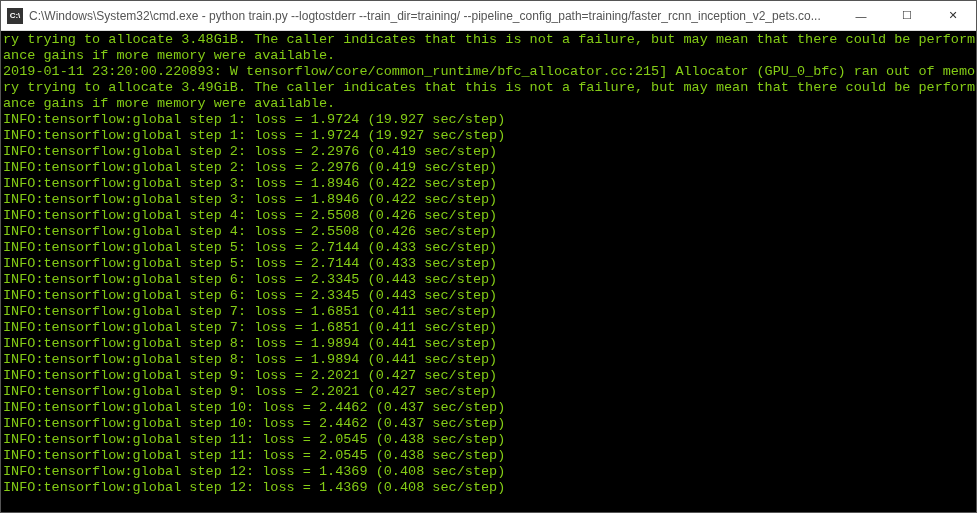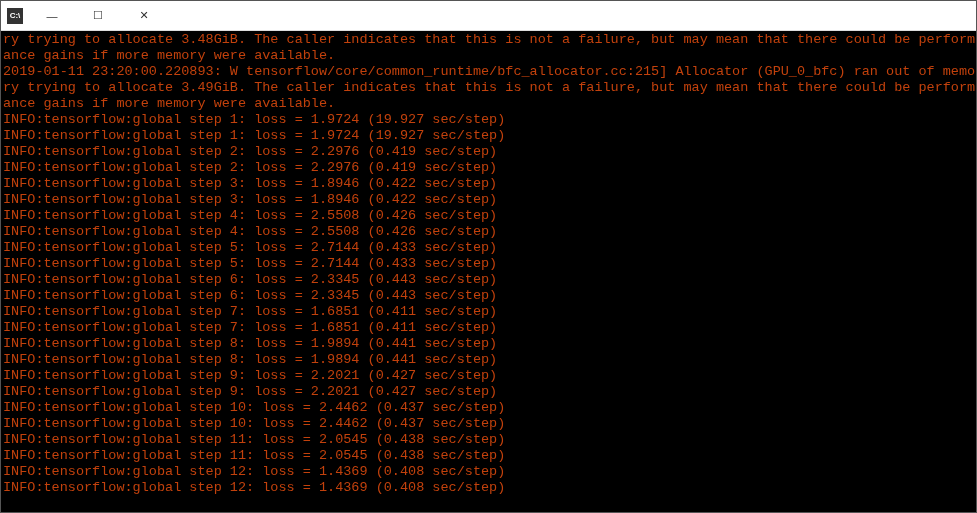--- a/index.html
+++ b/index.html
@@ -61,39 +61,40 @@
       align-items: center;
       justify-content: center;
       font-size: 11px;
       color: #333;
       cursor: pointer;
       font-family: "Segoe UI", sans-serif;
     }
     .terminal {
       flex: 1;
       background: #000;
-      color: #c2410c;
+      color: #84cc16;
       font-family: Consolas, "Courier New", monospace;
       font-size: 13.5px;
       line-height: 16px;
       padding: 1px 2px;
       overflow: hidden;
       white-space: pre-wrap;
       word-break: break-all;
     }
     .terminal-line {
       white-space: pre;
     }
   </style>
 </head>
 <body>
 
 <div class="window">
   <div class="titlebar">
     <div class="titlebar-icon">C:\</div>
+    <div class="titlebar-text">C:\Windows\System32\cmd.exe - python  train.py --logtostderr --train_dir=training/ --pipeline_config_path=training/faster_rcnn_inception_v2_pets.co...</div>
     <div class="window-controls">
       <div class="window-btn">—</div>
       <div class="window-btn">☐</div>
       <div class="window-btn close">✕</div>
     </div>
   </div>
   <div class="terminal" id="terminal"><div class="terminal-line">ry trying to allocate 3.48GiB. The caller indicates that this is not a failure, but may mean that there could be perform</div><div class="terminal-line">ance gains if more memory were available.</div><div class="terminal-line">2019-01-11 23:20:00.220893: W tensorflow/core/common_runtime/bfc_allocator.cc:215] Allocator (GPU_0_bfc) ran out of memo</div><div class="terminal-line">ry trying to allocate 3.49GiB. The caller indicates that this is not a failure, but may mean that there could be perform</div><div class="terminal-line">ance gains if more memory were available.</div><div class="terminal-line">INFO:tensorflow:global step 1: loss = 1.9724 (19.927 sec/step)</div><div class="terminal-line">INFO:tensorflow:global step 1: loss = 1.9724 (19.927 sec/step)</div><div class="terminal-line">INFO:tensorflow:global step 2: loss = 2.2976 (0.419 sec/step)</div><div class="terminal-line">INFO:tensorflow:global step 2: loss = 2.2976 (0.419 sec/step)</div><div class="terminal-line">INFO:tensorflow:global step 3: loss = 1.8946 (0.422 sec/step)</div><div class="terminal-line">INFO:tensorflow:global step 3: loss = 1.8946 (0.422 sec/step)</div><div class="terminal-line">INFO:tensorflow:global step 4: loss = 2.5508 (0.426 sec/step)</div><div class="terminal-line">INFO:tensorflow:global step 4: loss = 2.5508 (0.426 sec/step)</div><div class="terminal-line">INFO:tensorflow:global step 5: loss = 2.7144 (0.433 sec/step)</div><div class="terminal-line">INFO:tensorflow:global step 5: loss = 2.7144 (0.433 sec/step)</div><div class="terminal-line">INFO:tensorflow:global step 6: loss = 2.3345 (0.443 sec/step)</div><div class="terminal-line">INFO:tensorflow:global step 6: loss = 2.3345 (0.443 sec/step)</div><div class="terminal-line">INFO:tensorflow:global step 7: loss = 1.6851 (0.411 sec/step)</div><div class="terminal-line">INFO:tensorflow:global step 7: loss = 1.6851 (0.411 sec/step)</div><div class="terminal-line">INFO:tensorflow:global step 8: loss = 1.9894 (0.441 sec/step)</div><div class="terminal-line">INFO:tensorflow:global step 8: loss = 1.9894 (0.441 sec/step)</div><div class="terminal-line">INFO:tensorflow:global step 9: loss = 2.2021 (0.427 sec/step)</div><div class="terminal-line">INFO:tensorflow:global step 9: loss = 2.2021 (0.427 sec/step)</div><div class="terminal-line">INFO:tensorflow:global step 10: loss = 2.4462 (0.437 sec/step)</div><div class="terminal-line">INFO:tensorflow:global step 10: loss = 2.4462 (0.437 sec/step)</div><div class="terminal-line">INFO:tensorflow:global step 11: loss = 2.0545 (0.438 sec/step)</div><div class="terminal-line">INFO:tensorflow:global step 11: loss = 2.0545 (0.438 sec/step)</div><div class="terminal-line">INFO:tensorflow:global step 12: loss = 1.4369 (0.408 sec/step)</div><div class="terminal-line">INFO:tensorflow:global step 12: loss = 1.4369 (0.408 sec/step)</div></div>
 </div>
 
 </body></html>

